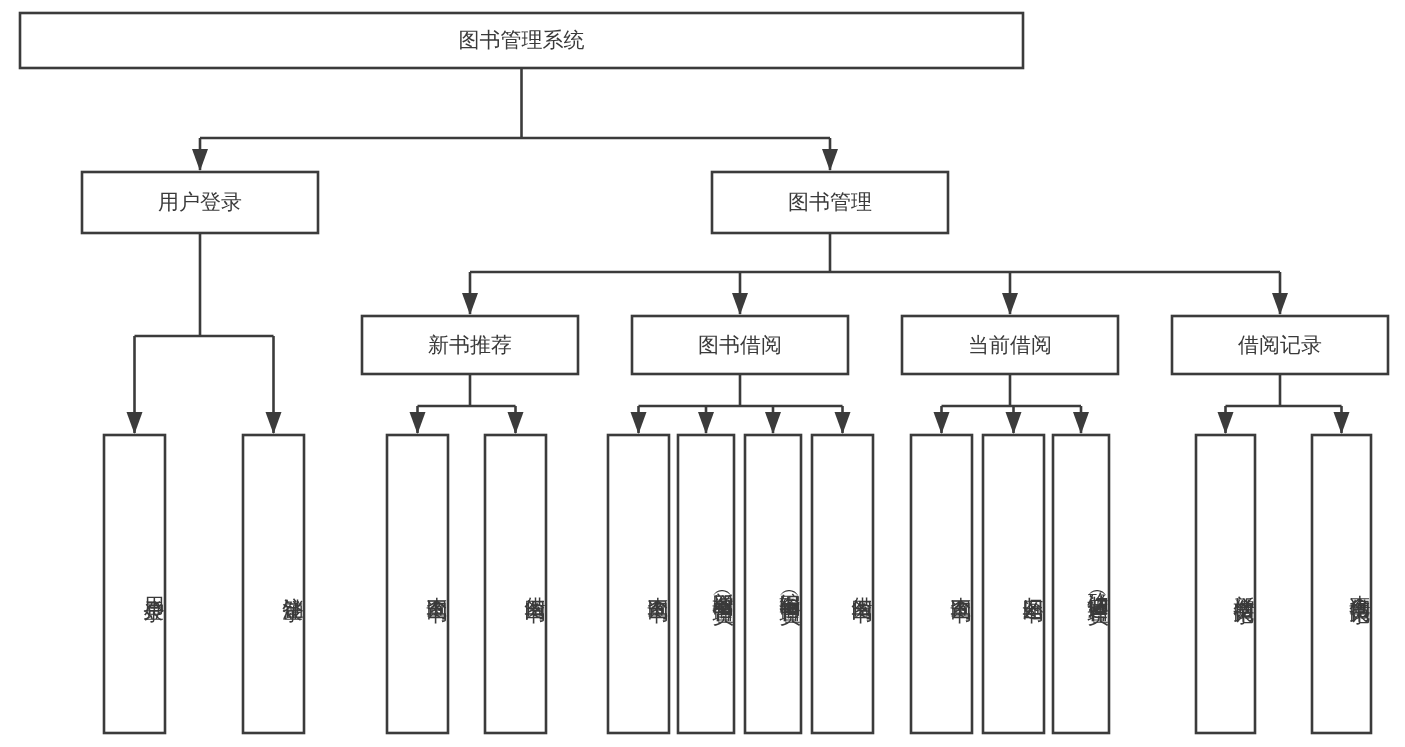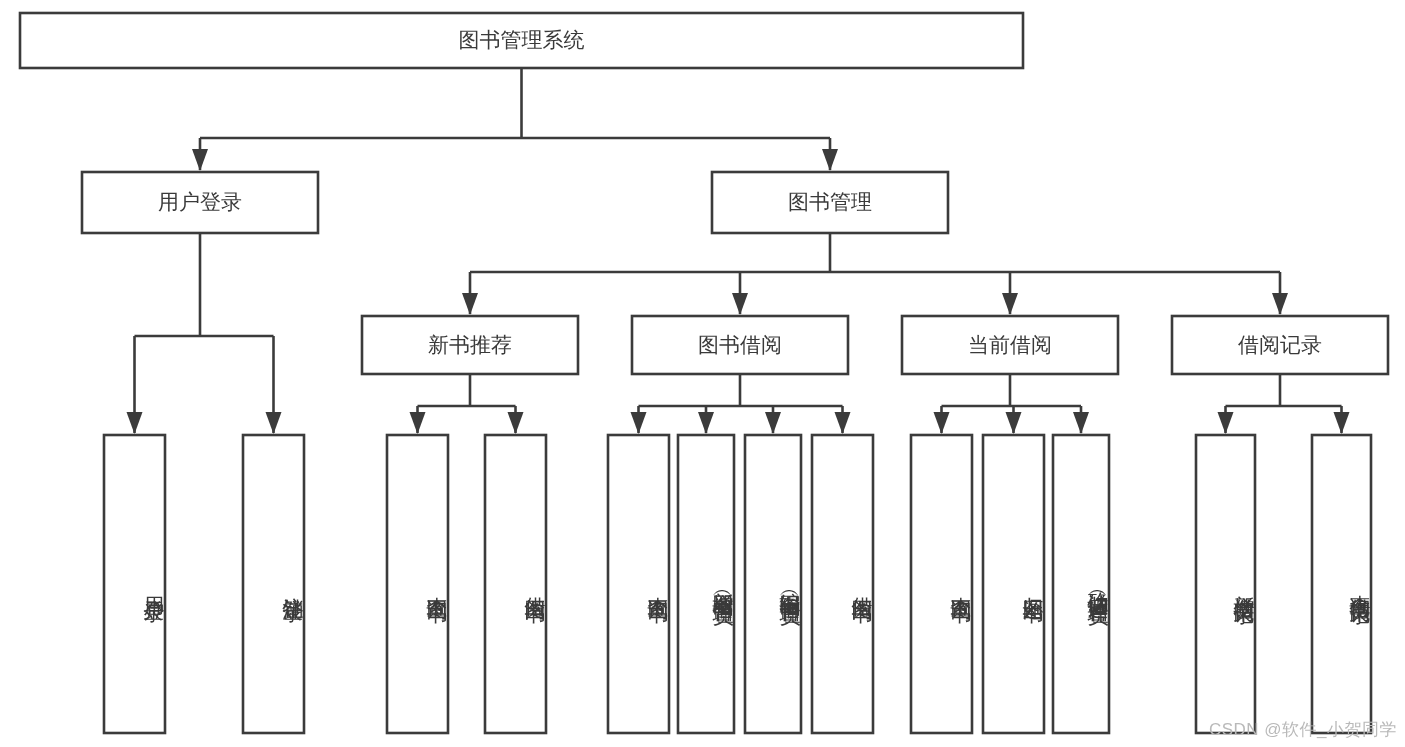--- a/index.html
+++ b/index.html
@@ -177,14 +177,13 @@
       <div class="leaf-label" style="left: 678px; top: 445px; width: 56px; height: 278px;">新增图书（管理员）</div>
       <div class="leaf-label" style="left: 745px; top: 445px; width: 56px; height: 278px;">编辑图书（管理员）</div>
       <div class="leaf-label" style="left: 812px; top: 445px; width: 61px; height: 278px;">借阅图书</div>
       <div class="leaf-label" style="left: 911px; top: 445px; width: 61px; height: 278px;">查询图书</div>
       <div class="leaf-label" style="left: 983px; top: 445px; width: 61px; height: 278px;">归还图书</div>
       <div class="leaf-label" style="left: 1053px; top: 445px; width: 56px; height: 278px;">确认归还（管理员）</div>
       <div class="leaf-label" style="left: 1196px; top: 445px; width: 59px; height: 278px;">新增借阅记录</div>
       <div class="leaf-label" style="left: 1312px; top: 445px; width: 59px; height: 278px;">查询借阅记录</div>
     </div>
 
-  <div class="watermark">CSDN @软件_小贺同学</div>
 </div>
 
 </body></html>

